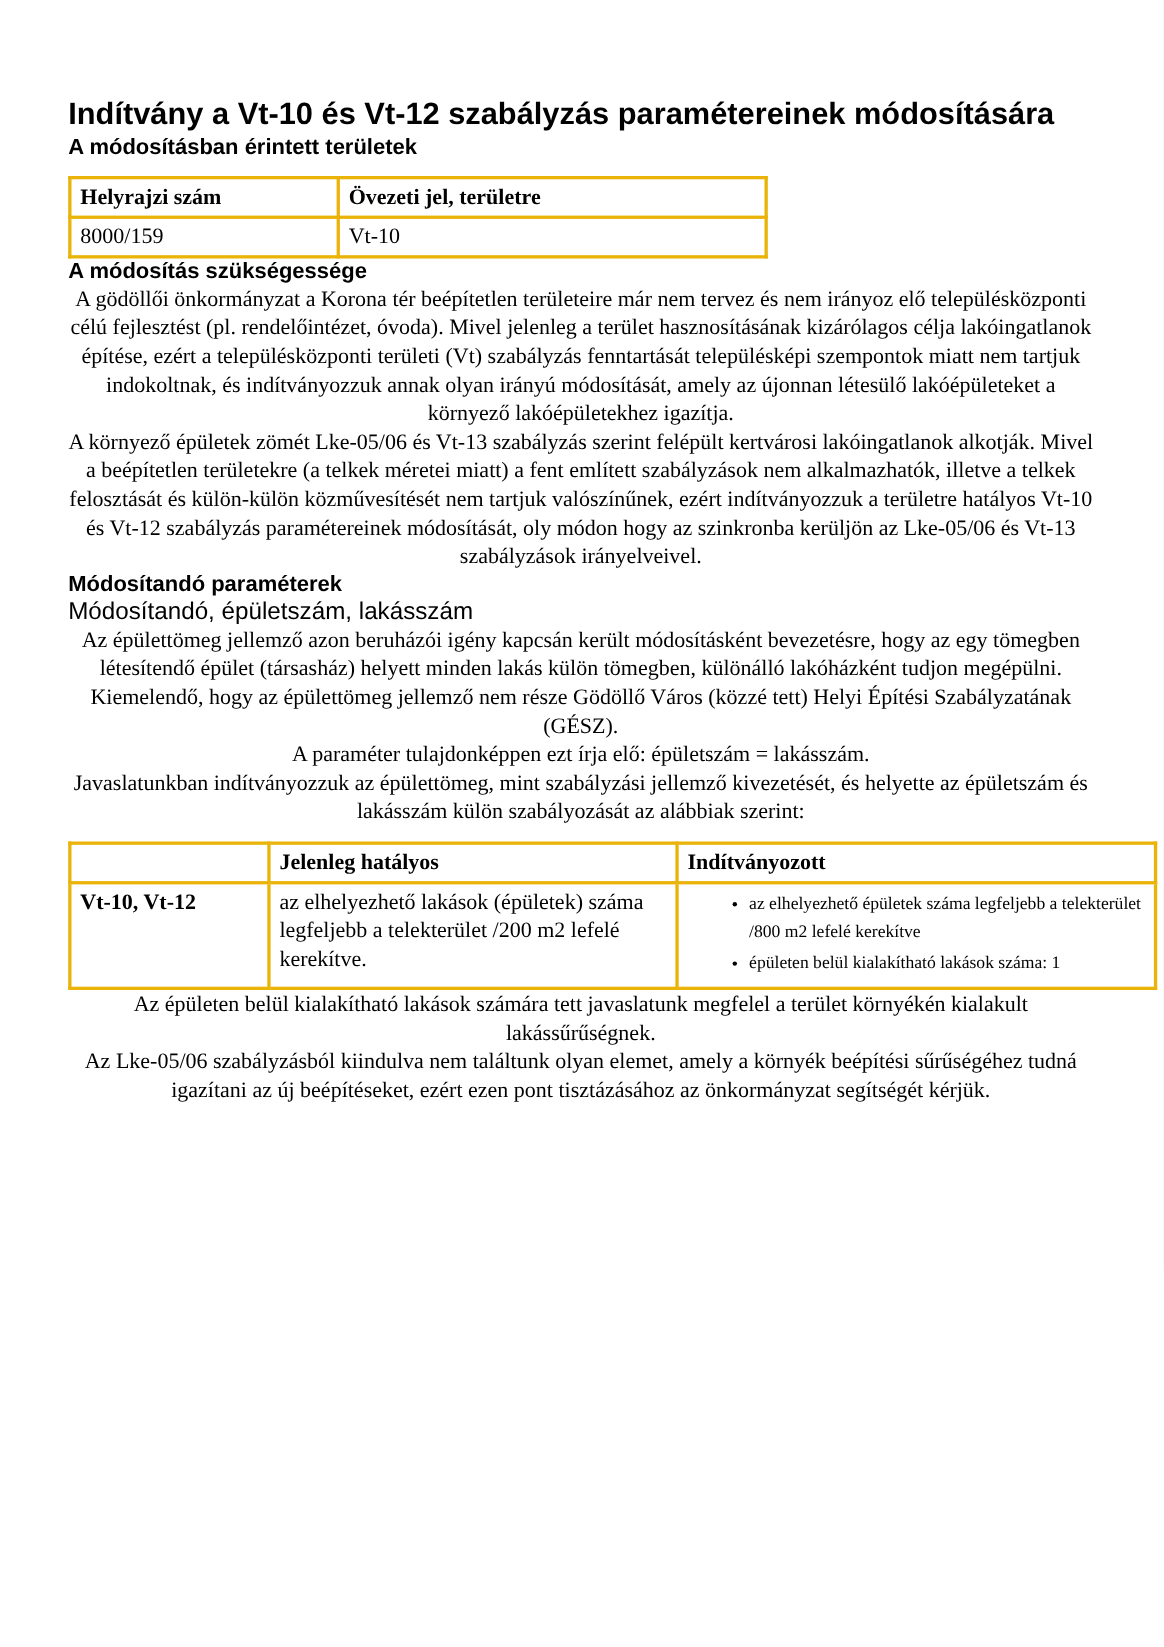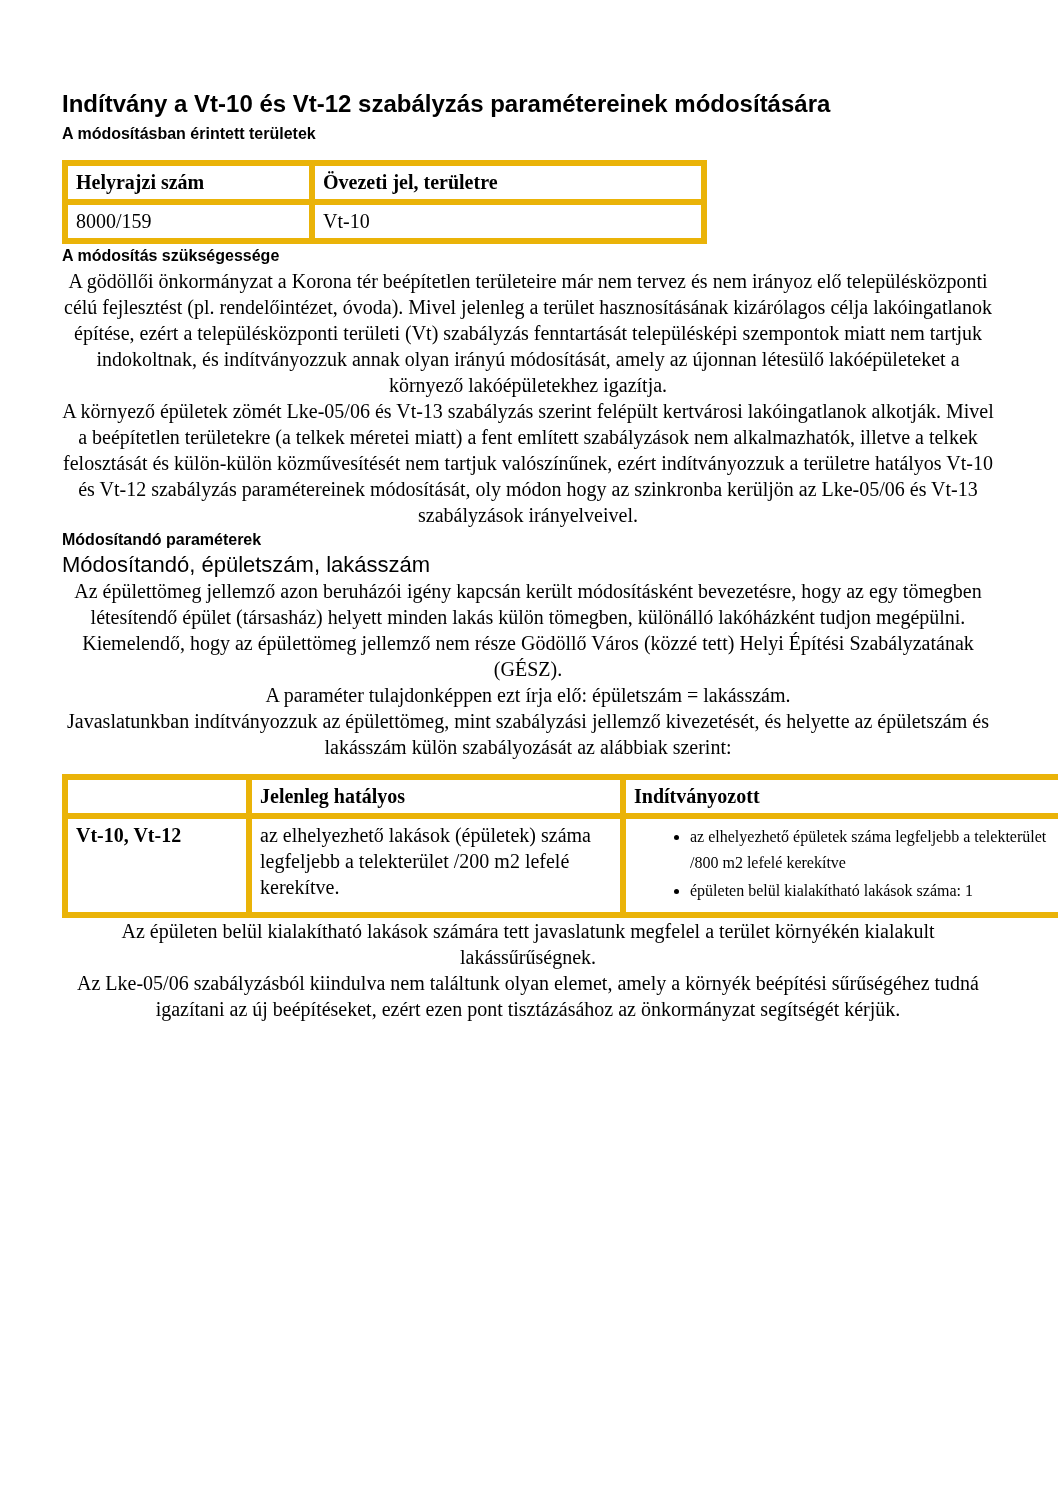--- a/index.html
+++ b/index.html
@@ -14,29 +14,29 @@
     margin: 0 auto;
     background: #ffffff;
     box-sizing: border-box;
     padding: 85px 64px 0 62px;
     color: #000000;
     font-family: "Liberation Serif", "DejaVu Serif", serif;
     overflow: hidden;
   }
   h1.doc-title {
     font-family: "Liberation Sans", "DejaVu Sans", sans-serif;
-    font-size: 24px;
+    font-size: 28px;
     line-height: 37px;
     font-weight: bold;
     margin: 0;
     letter-spacing: 0;
   }
   h2.section-heading {
     font-family: "Liberation Sans", "DejaVu Sans", sans-serif;
-    font-size: 16px;
+    font-size: 20px;
     line-height: 24px;
     font-weight: bold;
     margin: 0;
   }
   h3.sub-heading {
     font-family: "Liberation Sans", "DejaVu Sans", sans-serif;
     font-size: 22px;
     line-height: 26px;
     font-weight: 400;
     margin: 0;
@@ -58,21 +58,21 @@
   .p-closing { margin-top: 40px; }
   .text-line { display: block; }
 
   table.doc-table {
     border-collapse: collapse;
     table-layout: fixed;
     margin-top: 14px;
   }
   table.doc-table th,
   table.doc-table td {
-    border: 6px solid #eab308;
+    border: 3px solid #eab308;
     font-size: 20px;
     line-height: 26px;
     padding: 3px 8px 4px 8px;
     text-align: left;
     vertical-align: top;
     font-weight: normal;
     overflow: hidden;
   }
   table.doc-table th { font-weight: bold; }
 

